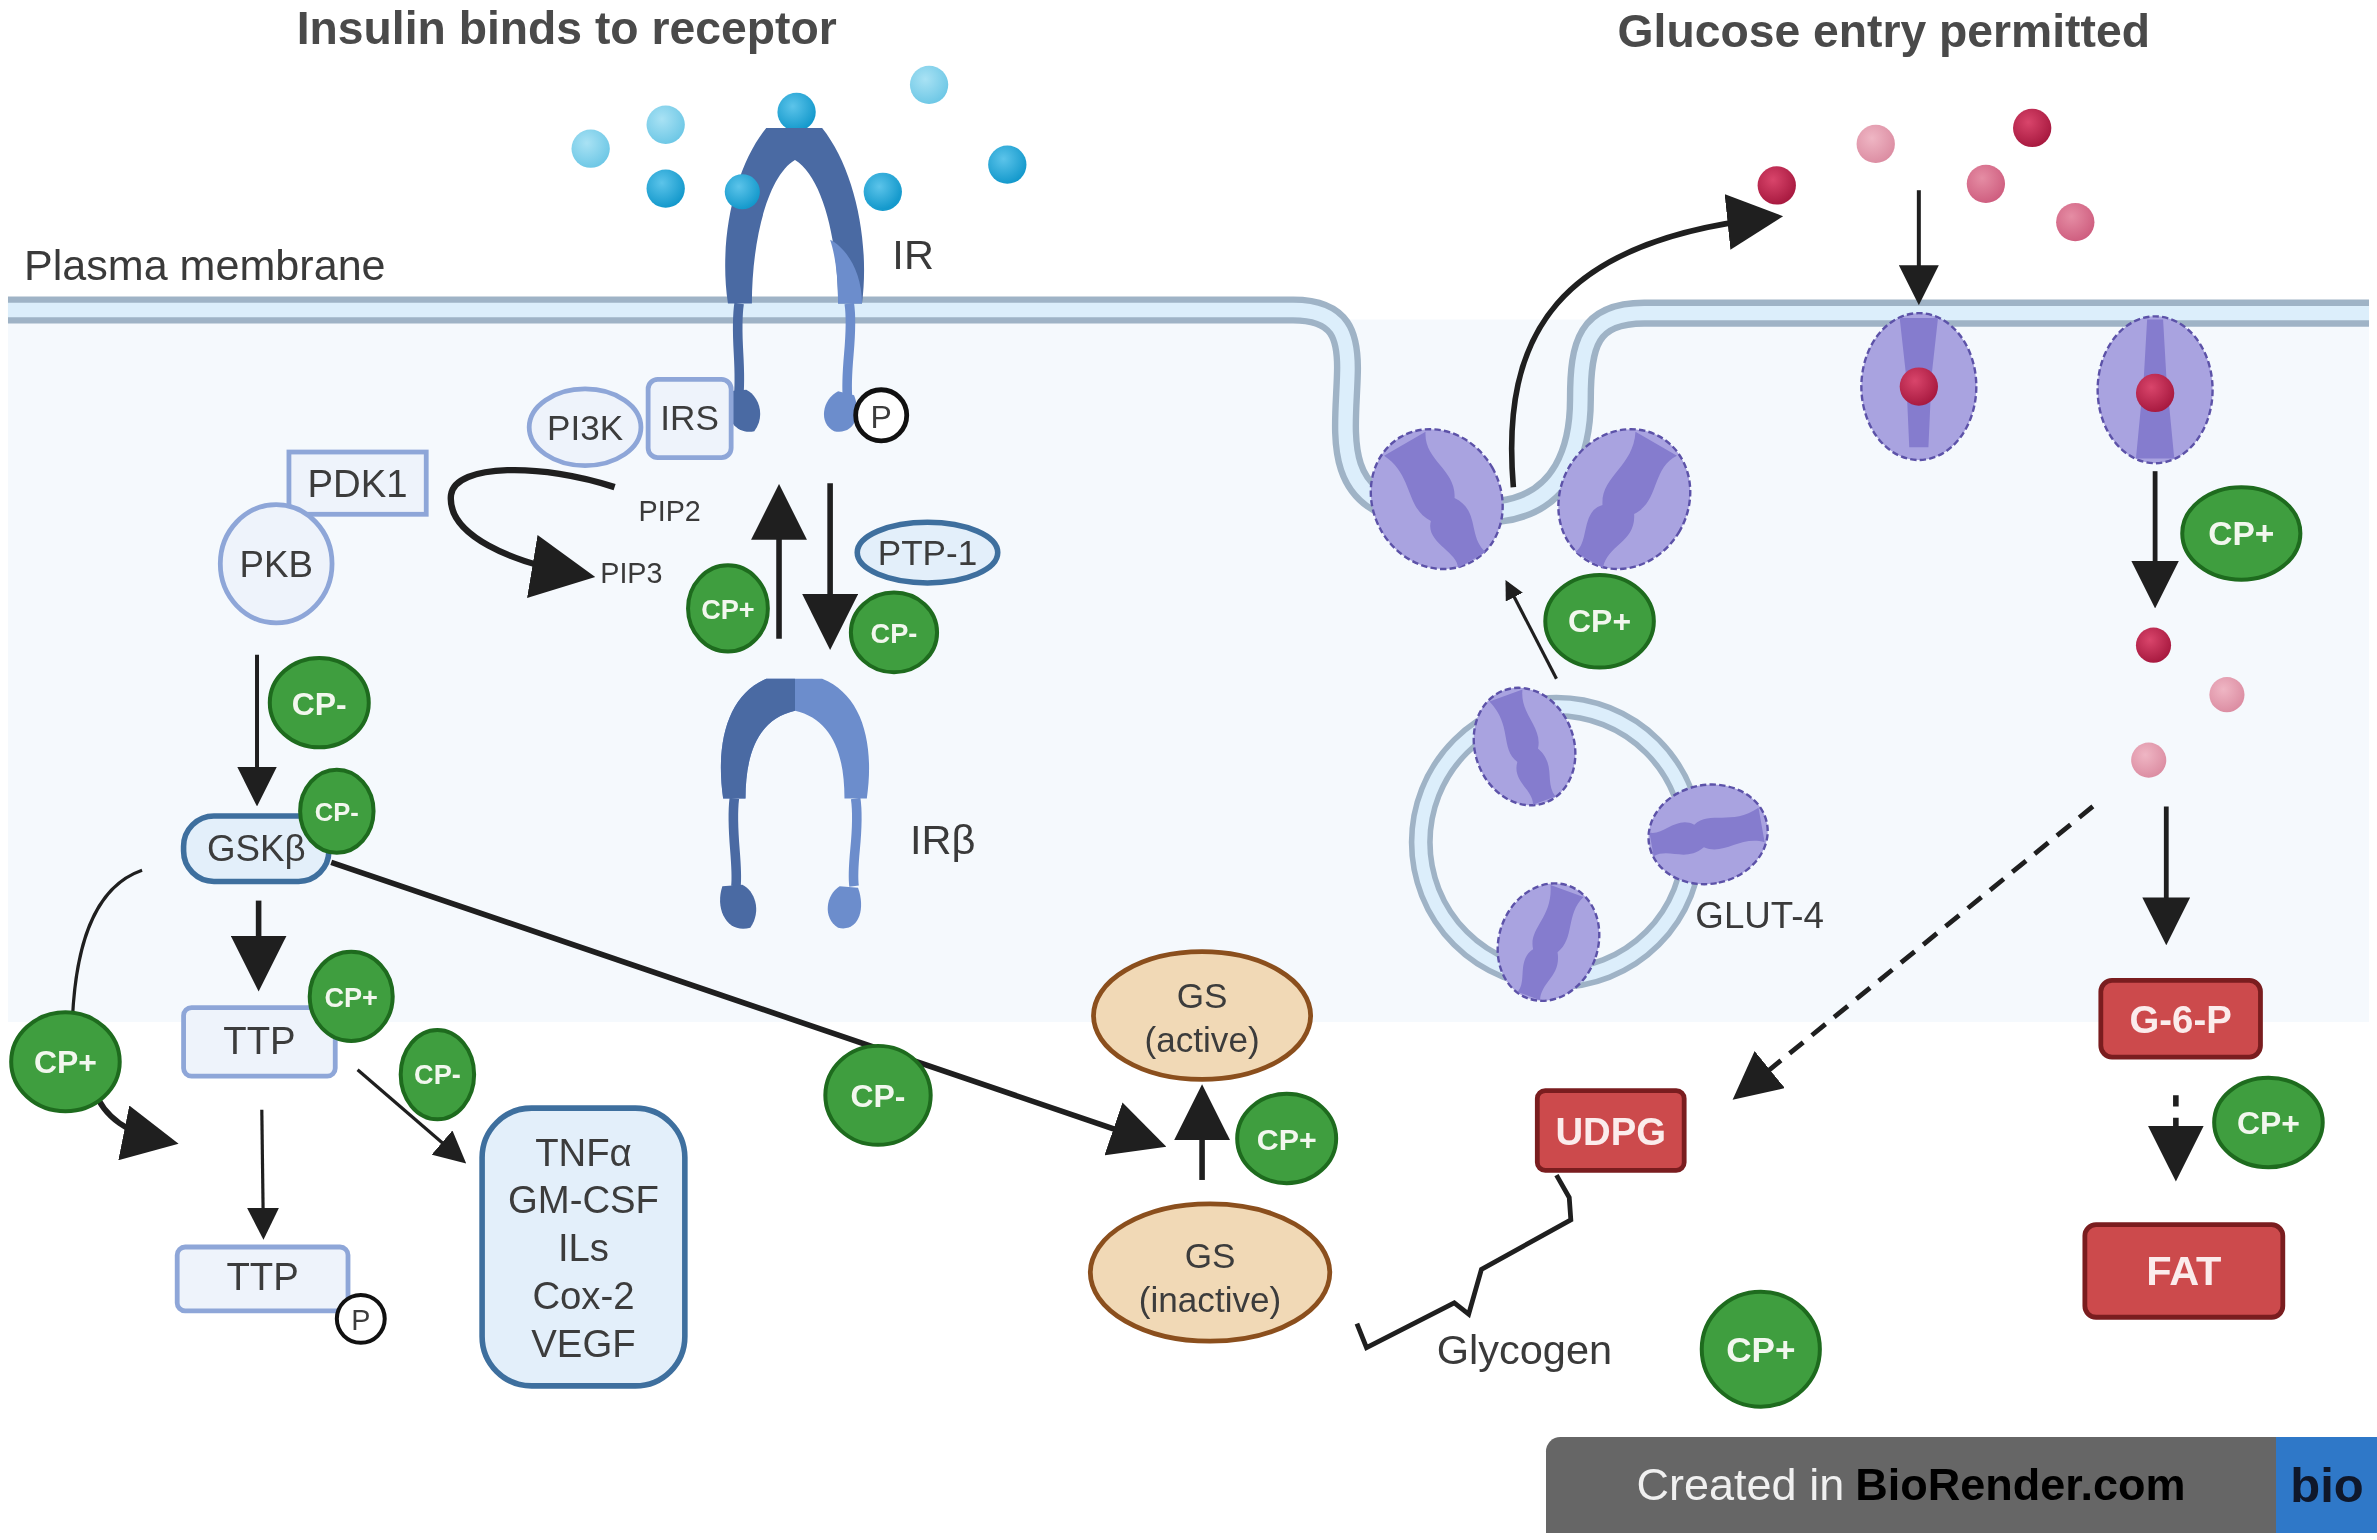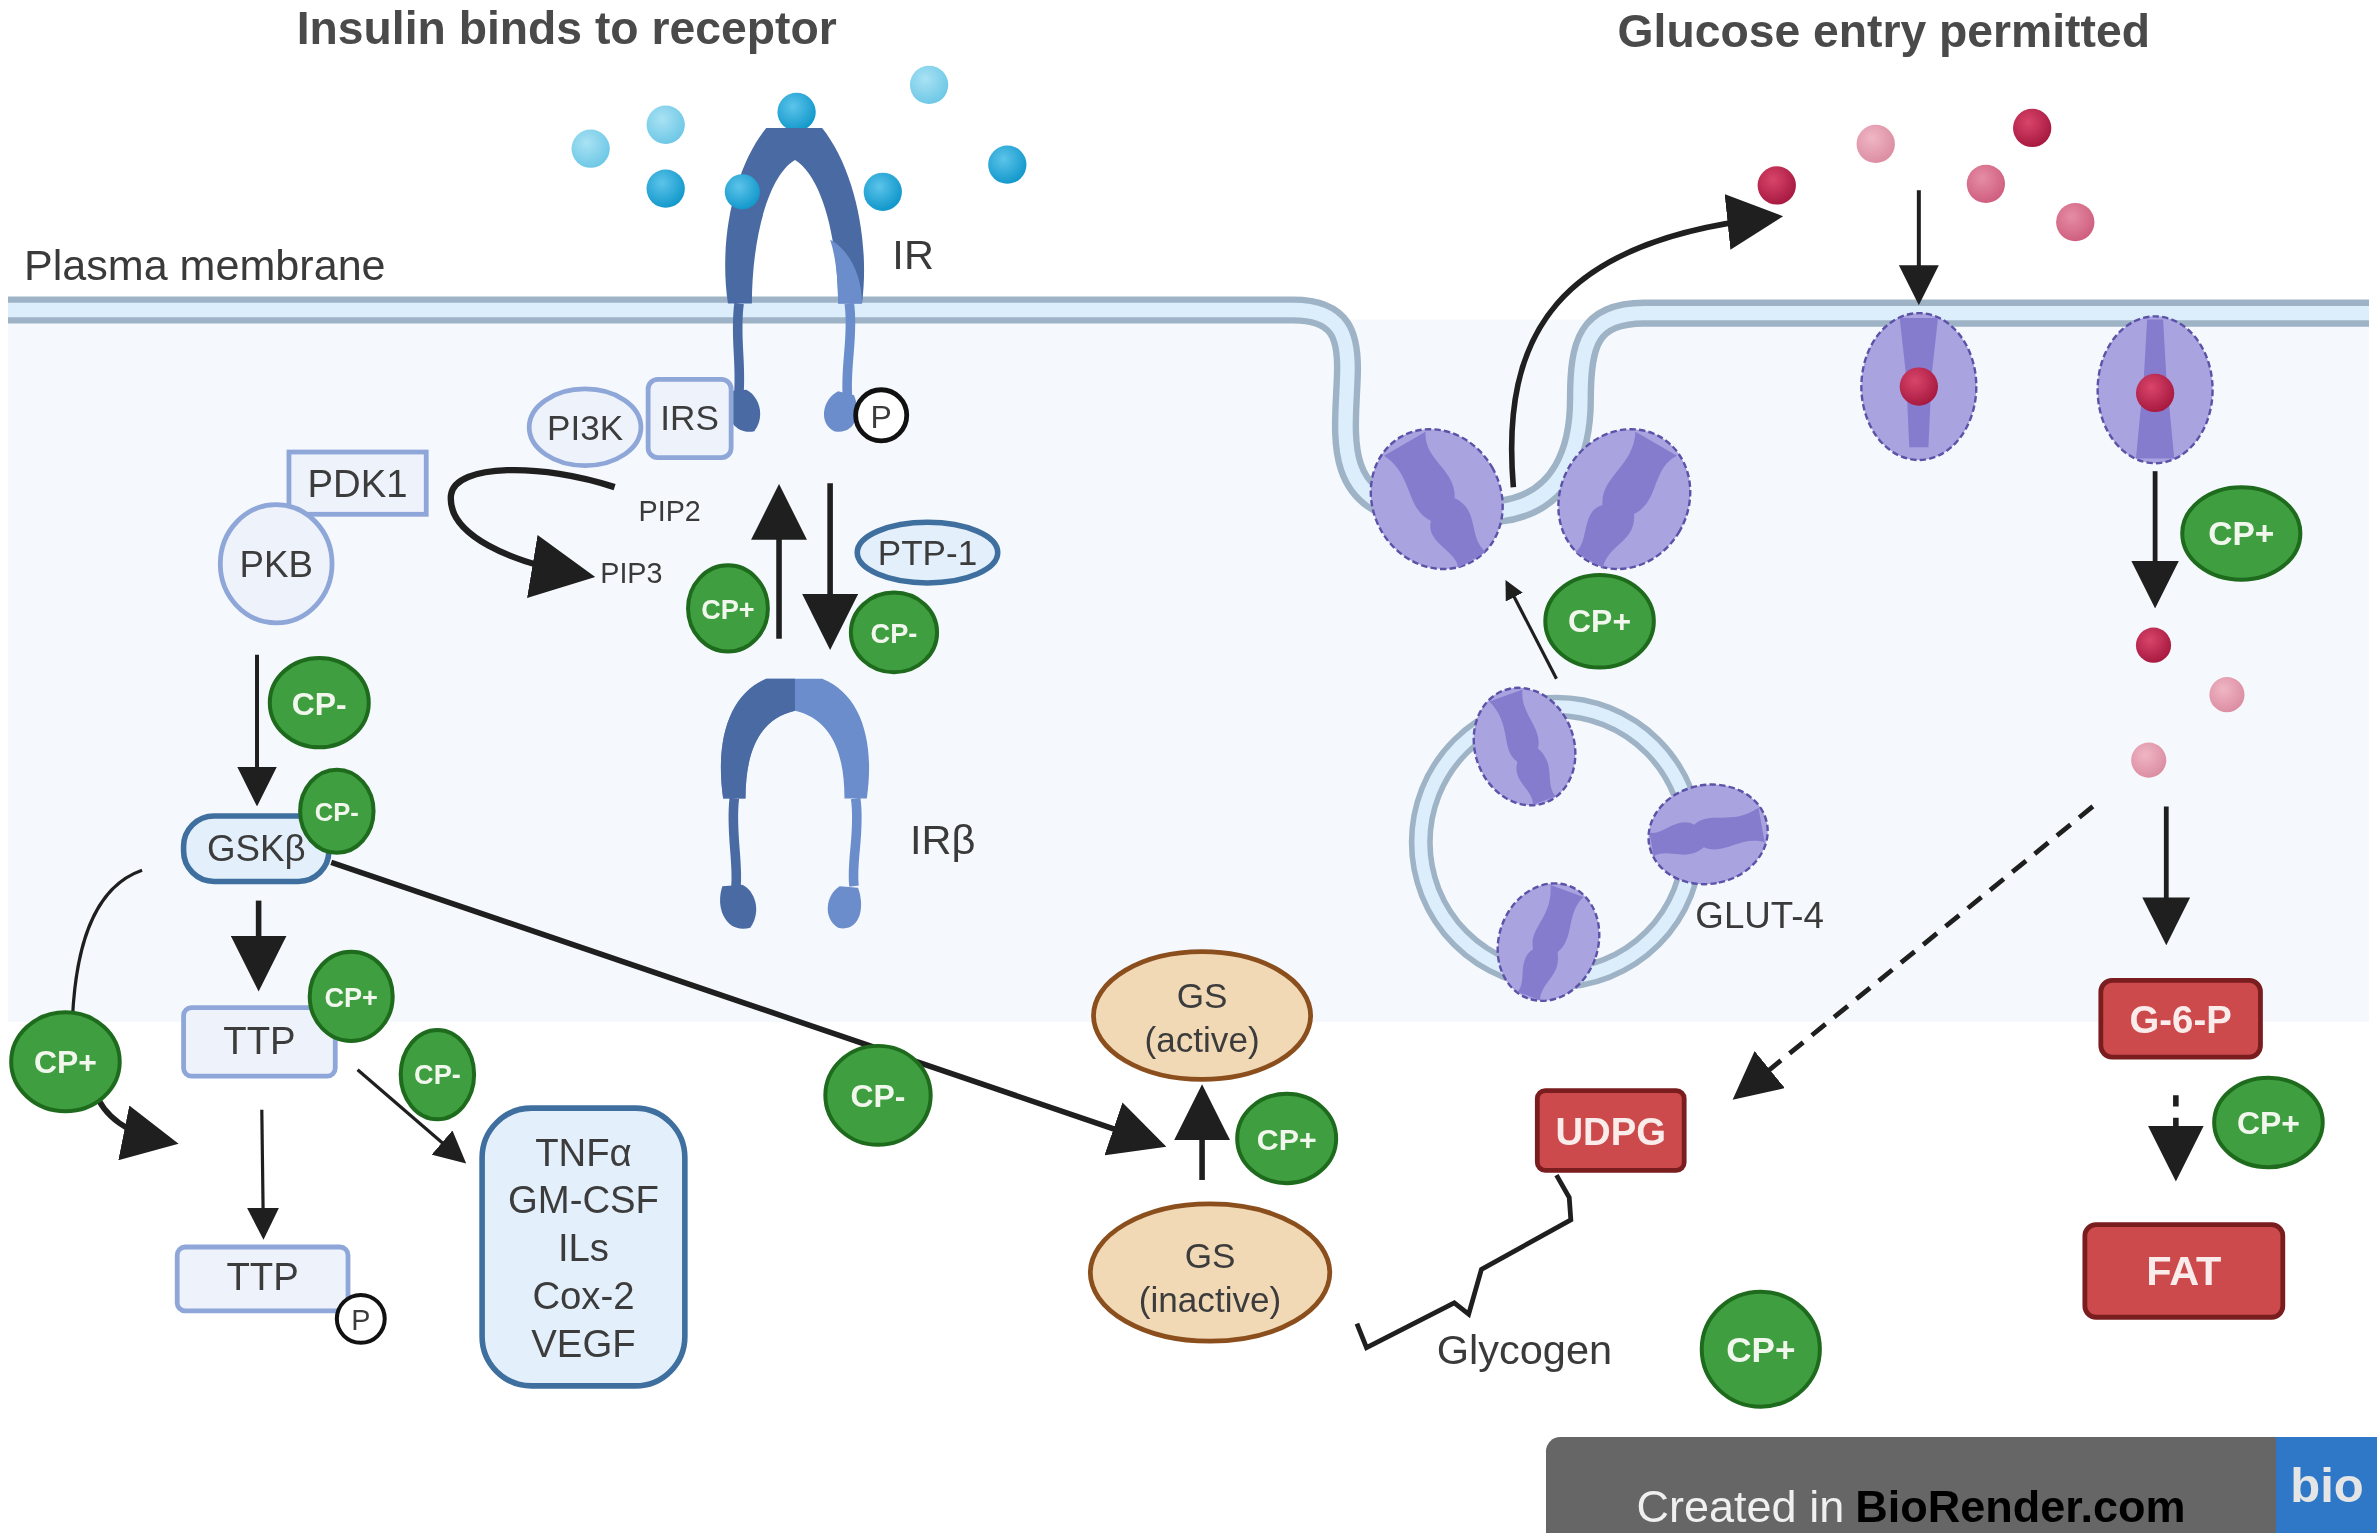--- a/index.html
+++ b/index.html
@@ -5,23 +5,23 @@
   html, body { margin: 0; padding: 0; background: #ffffff; }
   body { width: 2377px; height: 1541px; position: relative; overflow: hidden; font-family: "Liberation Sans", sans-serif; }
   #diagram { position: absolute; left: 0; top: 0; width: 2377px; height: 1541px; }
   .t-title { font-family: "Liberation Sans", sans-serif; font-weight: bold; fill: #4a4a4a; font-size: 58px; }
   .t-label { font-family: "Liberation Sans", sans-serif; fill: #3a3a3a; }
   .t-node { font-family: "Liberation Sans", sans-serif; fill: #3c3c3c; }
   .t-cp { font-family: "Liberation Sans", sans-serif; fill: #f2f7ee; font-weight: bold; }
   .t-red { font-family: "Liberation Sans", sans-serif; fill: #fbecec; font-weight: bold; }
   .arrow { stroke: #1f1f1f; fill: none; }
   .watermark { position: absolute; left: 1546px; top: 1437px; width: 832px; height: 96px; display: flex; }
-  .wm-text { flex: 1; background: #666666; color: #f0f0f0; font-size: 45px; display: flex; align-items: flex-end; justify-content: center; border-top-left-radius: 14.4px; font-family: "Liberation Sans", sans-serif; }
+  .wm-text { flex: 1; background: #666666; color: #f0f0f0; font-size: 45px; display: flex; align-items: center; justify-content: center; border-top-left-radius: 14.4px; font-family: "Liberation Sans", sans-serif; }
   .wm-text b { margin-left: 11.2px; color: #000000; }
-  .wm-logo { width: 102px; background: #2f78c8; color: #e5e5e5; font-weight: bold; font-size: 49px; display: flex; align-items: center; justify-content: center; font-family: "Liberation Sans", sans-serif; }
+  .wm-logo { width: 102px; background: #2f78c8; color: #0f172a; font-weight: bold; font-size: 49px; display: flex; align-items: center; justify-content: center; font-family: "Liberation Sans", sans-serif; }
 </style>
 </head>
 <body>
 
 <svg id="diagram" viewBox="0 0 2978 1930" xmlns="http://www.w3.org/2000/svg">
   <defs>
     <marker id="ah" markerWidth="10" markerHeight="10" refX="8" refY="5" orient="auto" markerUnits="strokeWidth">
       <path d="M0,0 L10,5 L0,10 z" fill="#1f1f1f"></path>
     </marker>
     <marker id="ahs" markerWidth="6" markerHeight="6" refX="5" refY="3" orient="auto">

